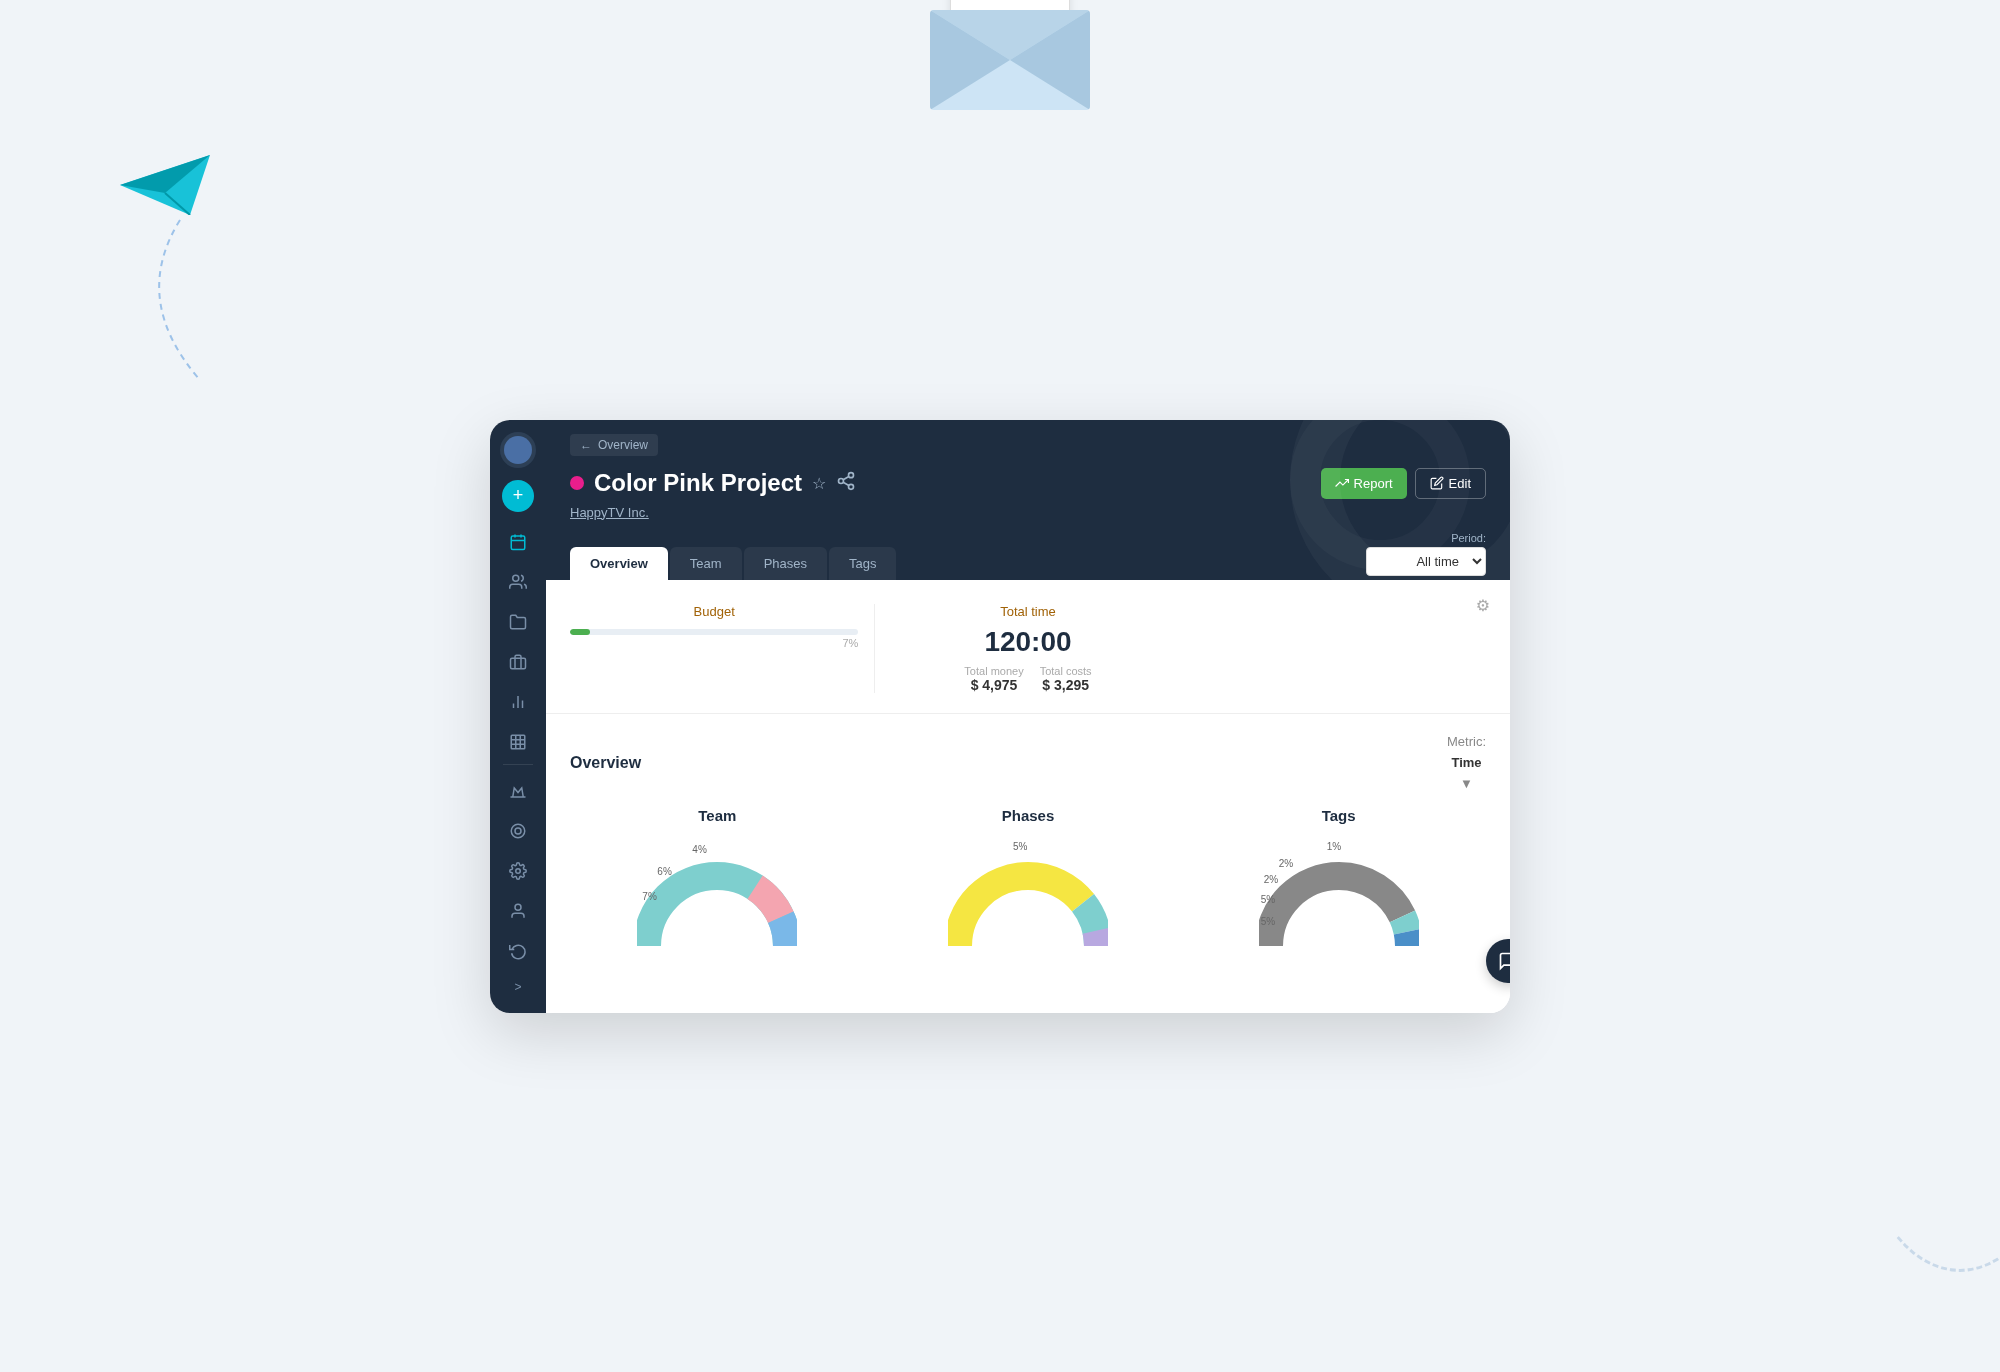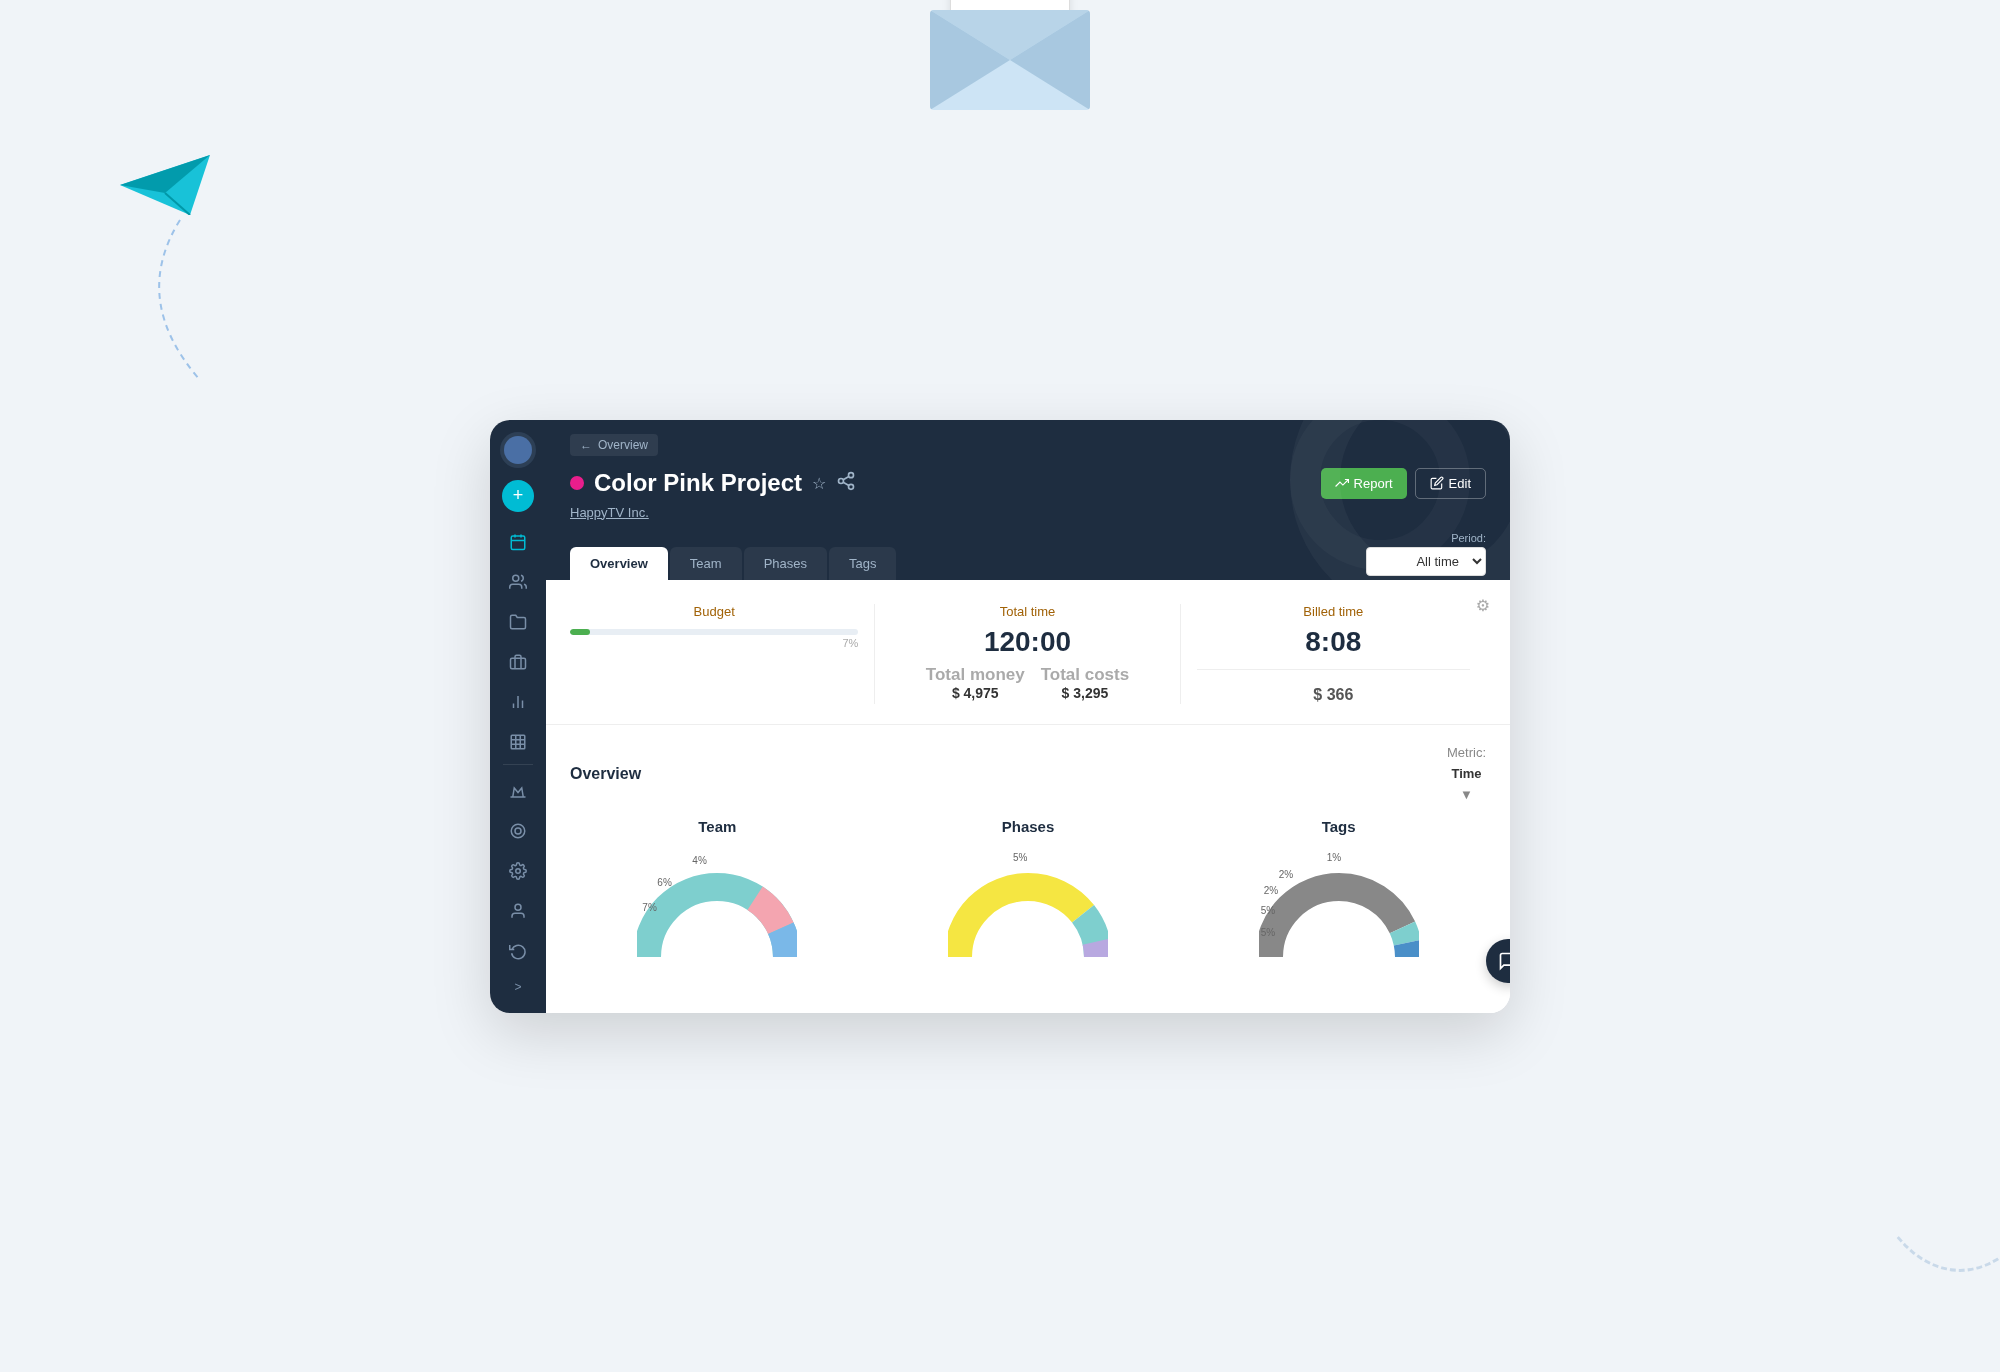--- a/index.html
+++ b/index.html
@@ -350,23 +350,22 @@
     .money-row {
       display: flex;
       gap: 16px;
       justify-content: center;
       margin-top: 8px;
     }
     .money-item {
       text-align: center;
     }
     .money-label {
-      font-size: 17px;
+      font-size: 11px;
       color: #aaa;
-      font-weight: bold;
     }
     .money-value {
       font-size: 14px;
       font-weight: 600;
       color: #333;
     }
     .budget-bar-wrapper {
       margin-top: 10px;
       position: relative;
     }
@@ -681,27 +680,20 @@
               <div class="money-label">Total money</div>
               <div class="money-value">$ 4,975</div>
             </div>
             <div class="money-item">
               <div class="money-label">Total costs</div>
               <div class="money-value">$ 3,295</div>
             </div>
           </div>
         </div>
 
-        <div class="stat-col">
-          <div class="stat-label">Billed time</div>
-          <div class="stat-value">8:08</div>
-          <div style="border-top: 1px solid #eee; margin-top: 12px; padding-top: 8px;">
-            <div class="billed-amount">$ 366</div>
-          </div>
-        </div>
       </div>
     </div>
 
     <div class="overview-section">
       <div class="overview-header">
         <div class="overview-title">Overview</div>
         <div class="metric-selector">
           <span class="metric-label">Metric:</span>
           <span class="metric-value">Time</span>
           <span class="metric-arrow">▼</span>

